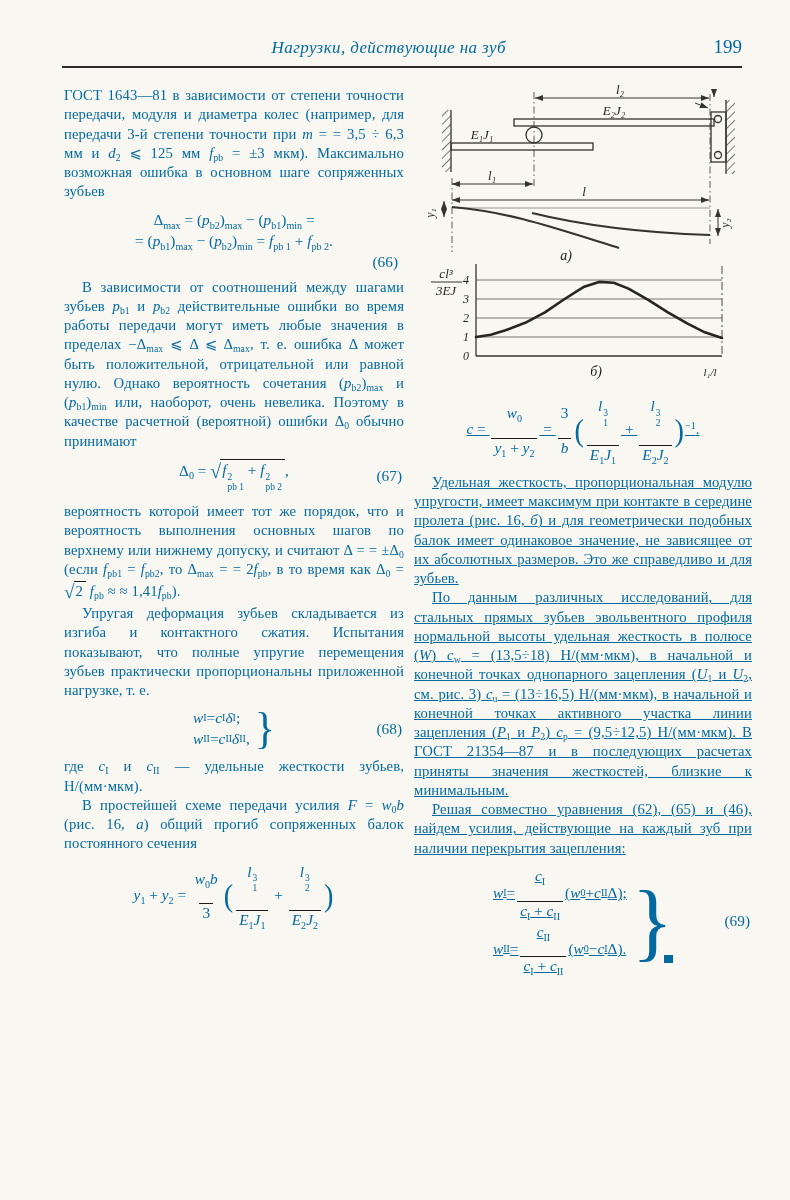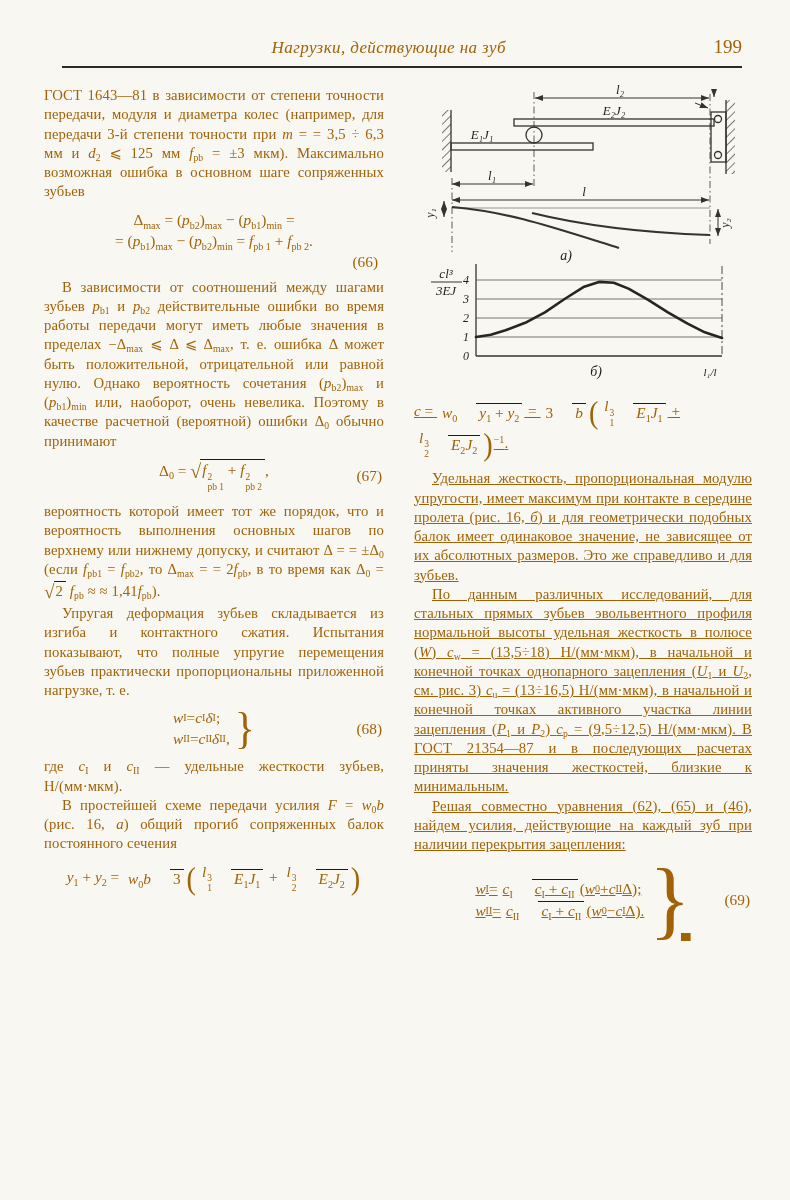--- a/index.html
+++ b/index.html
@@ -1,34 +1,34 @@
 <!DOCTYPE html>
 <html><head>
 <meta charset="utf-8">
 <style>
   html,body{margin:0;padding:0;background:#e9e8e2;}
   .page{position:relative;width:790px;height:1200px;background:#f8f7f1;overflow:hidden;
-        font-family:"Liberation Serif","DejaVu Serif",serif;color:#a16207;}
+        font-family:"Liberation Serif","DejaVu Serif",serif;color:#0369a1;}
   
   .header{position:absolute;top:36px;left:64px;width:678px;display:flex;align-items:baseline;}
   .running-title{flex:1;text-align:center;font-style:italic;font-size:17px;letter-spacing:.4px;}
   .page-number{font-size:19px;}
   .header-rule{position:absolute;top:66px;left:62px;width:680px;border-top:2.6px solid #2b2a26;}
   
-  .col-left{position:absolute;left:44px;top:86px;width:340px;}
+  .col-left{position:absolute;left:64px;top:86px;width:340px;}
   .col-right{position:absolute;left:414px;top:84px;width:338px;text-decoration:underline;}
   p{margin:0;}
   .bodytext{font-size:14.7px;line-height:1.31;text-align:justify;letter-spacing:.1px;}
   .indent{text-indent:18px;}
   .it{font-style:italic;}
   sub,sup{font-size:.66em;line-height:0;}
   sub{vertical-align:-.35em;}
   sup{vertical-align:.5em;}
   .stk{display:inline-flex;flex-direction:column;align-items:flex-start;font-size:.62em;line-height:1.05;vertical-align:-.5em;margin-left:1px;}
-  .frac{display:inline-flex;align-items:center;vertical-align:middle;margin:0 2px;text-align:center;gap:16px;}
+  .frac{display:inline-flex;flex-direction:column;align-items:center;vertical-align:middle;margin:0 2px;text-align:center;gap:16px;}
   .fn{padding:0 3px;line-height:1.15;}
   .fd{padding:0 3px;line-height:1.2;border-top:1.2px solid #1b1b1b;text-align:right;}
   .sqrt-sign{font-size:1.3em;vertical-align:-.12em;margin-right:-1px;}
   .over{border-top:1.3px solid #1b1b1b;padding:1px 3px 0 2px;}
   .big-paren{font-size:1.85em;display:inline-block;transform:scaleY(1.12);line-height:.9;vertical-align:middle;margin:0 1px;font-weight:400;}
   
   .formula-block{margin:9px 0 7px;font-size:15.3px;}
   .eq-line{text-align:center;margin:3px 0;}
   .eq-num-line{text-align:right;padding-right:6px;margin-top:2px;}
   .formula-row{display:flex;align-items:center;justify-content:center;position:relative;margin:9px 0;font-size:15.3px;}

